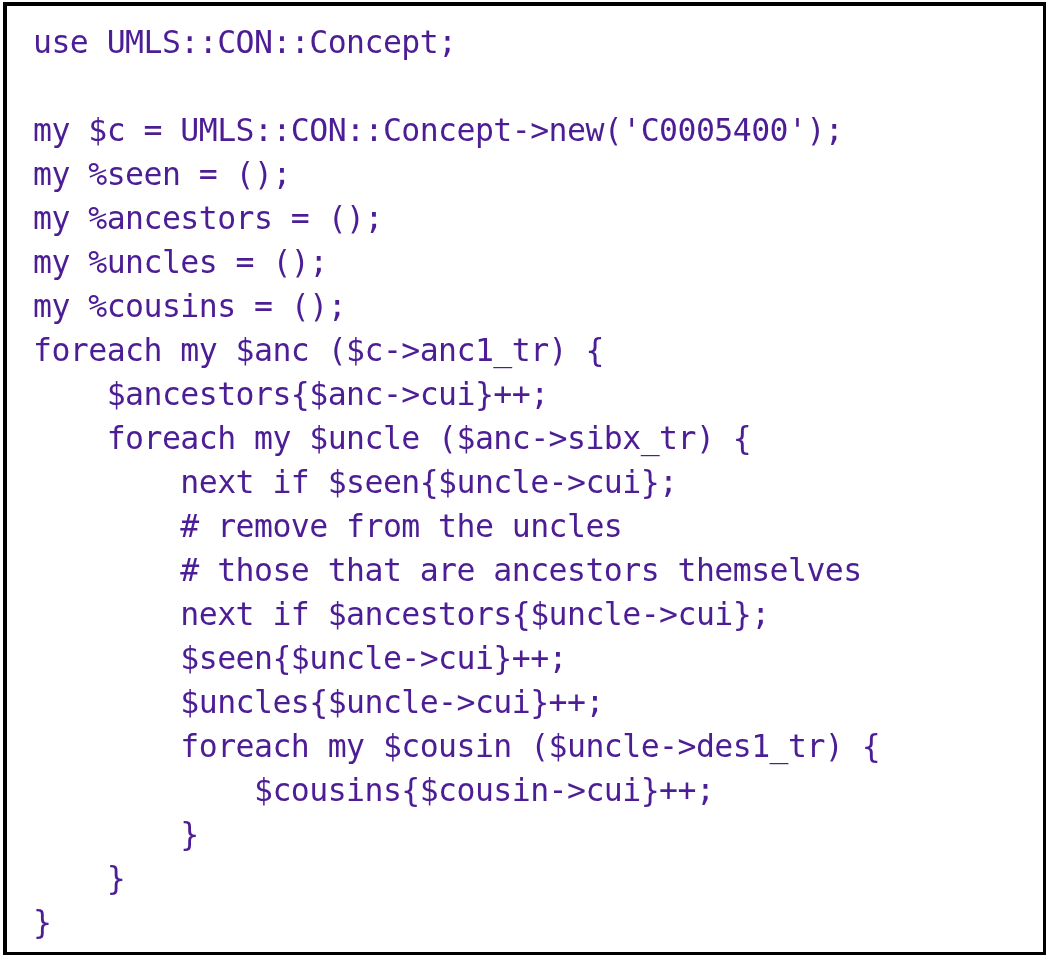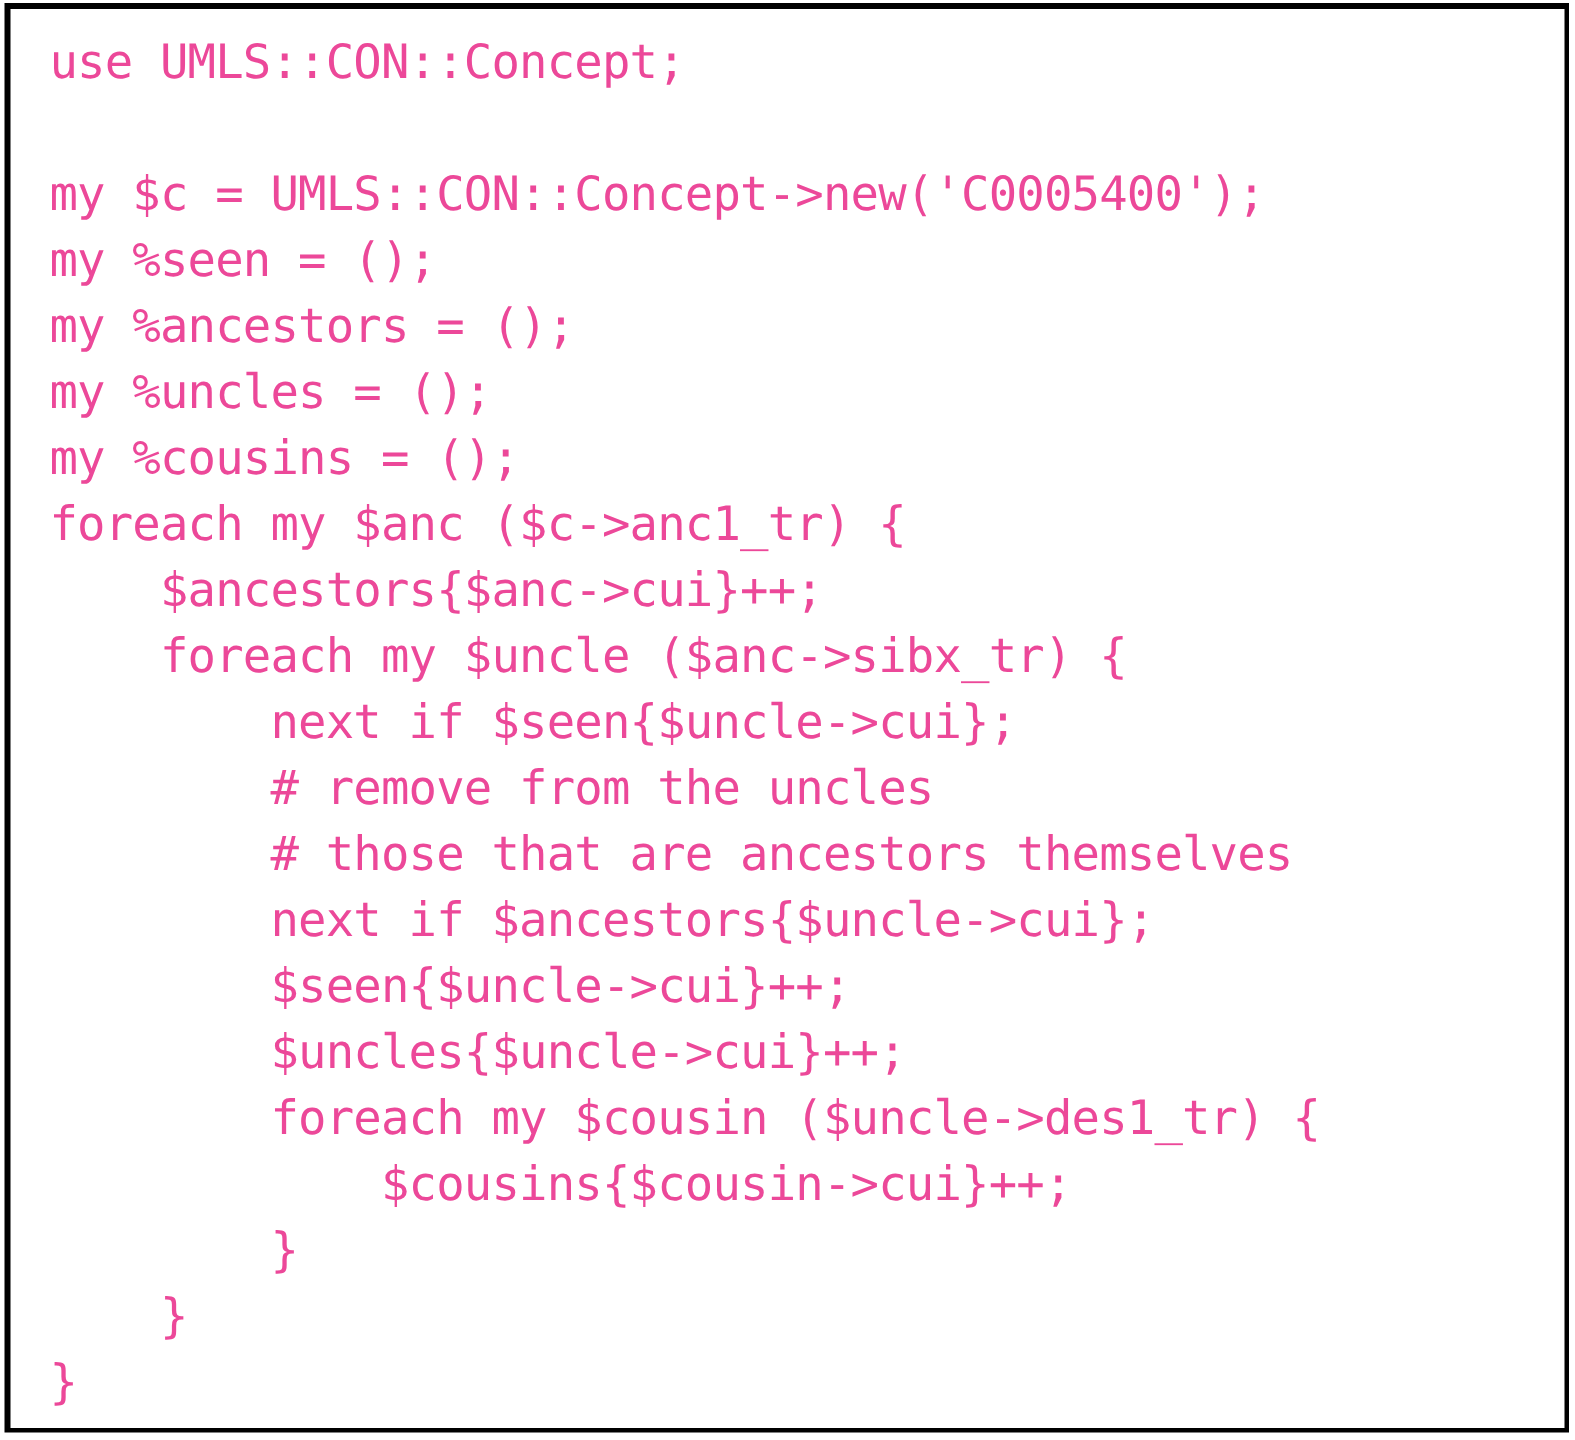--- a/index.html
+++ b/index.html
@@ -34,21 +34,21 @@
   #code-listing {
     position: absolute;
     left: 26px;
     top: 14px;
     margin: 0;
     padding: 0;
     font-family: "DejaVu Sans Mono", "Liberation Mono", monospace;
     font-size: 31.5px;
     line-height: 44px;
     letter-spacing: -0.55px;
-    color: #ec4899;
+    color: #4c1d95;
     white-space: pre;
     -webkit-font-smoothing: antialiased;
   }
   .code-line {
     display: block;
     height: 44px;
     white-space: pre;
     font-family: inherit;
   }
   .code-line.blank-line {

